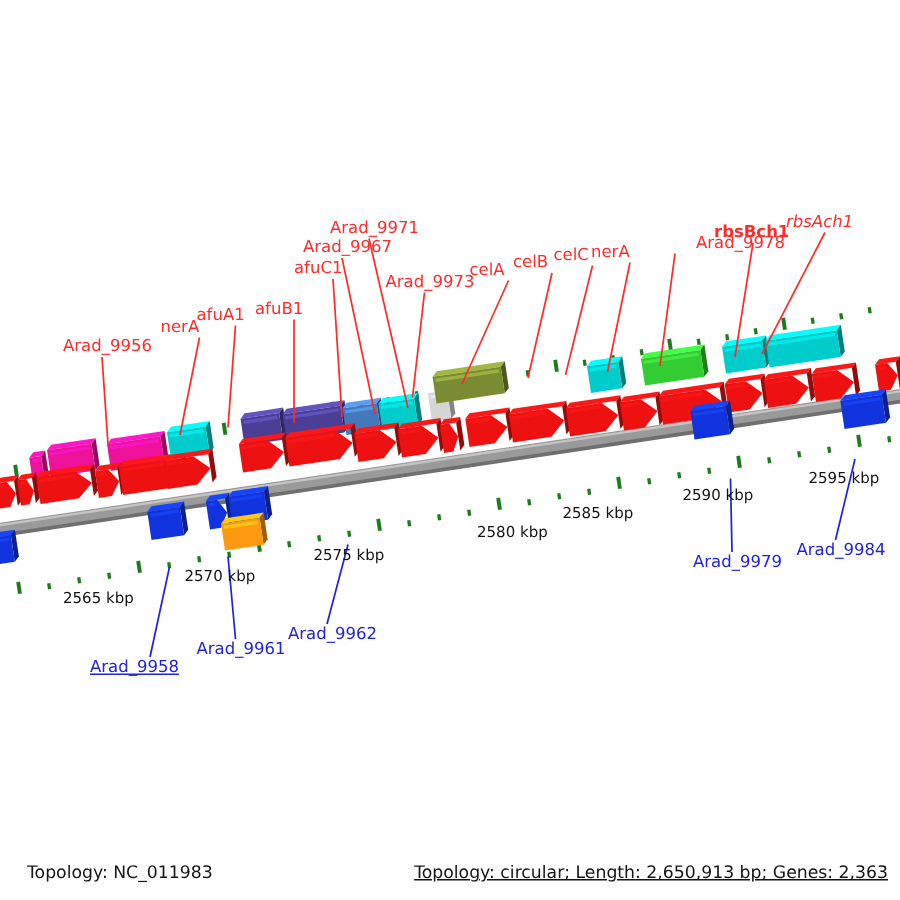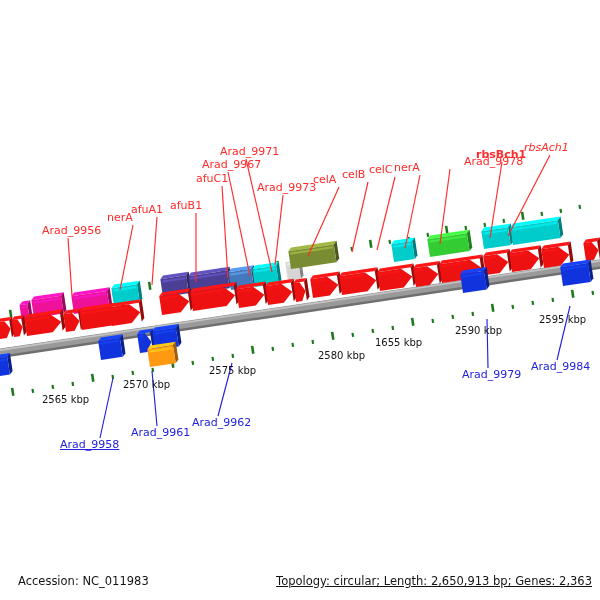--- a/index.html
+++ b/index.html
@@ -410,21 +410,21 @@
       <div class="bluelabel" style="left: 131px; top: 426px;">Arad_9961</div>
       <div class="bluelabel" style="left: 192px; top: 416px;">Arad_9962</div>
       <div class="bluelabel" style="left: 462px; top: 368px;">Arad_9979</div>
       <div class="bluelabel" style="left: 531px; top: 360px;">Arad_9984</div>
     </div>
   <div id="kbp-labels">
       <div class="kbplabel" style="left: 42px; top: 394px;">2565 kbp</div>
       <div class="kbplabel" style="left: 123px; top: 379px;">2570 kbp</div>
       <div class="kbplabel" style="left: 209px; top: 365px;">2575 kbp</div>
       <div class="kbplabel" style="left: 292px; top: 350px; margin-left: 26px;">2580 kbp</div>
-      <div class="kbplabel" style="left: 375px; top: 337px;">1655 kbp</div>
+      <div class="kbplabel" style="left: 375px; top: 337px;">2585 kbp</div>
       <div class="kbplabel" style="left: 455px; top: 325px;">2590 kbp</div>
       <div class="kbplabel" style="left: 539px; top: 314px;">2595 kbp</div>
     </div>
 
-  <div class="status left">Accession: NC_011983</div>
+  <div class="status left">Topology: NC_011983</div>
   <div class="status right">Topology: circular; Length: 2,650,913 bp; Genes: 2,363</div>
 
 </div>
 
 </body></html>

